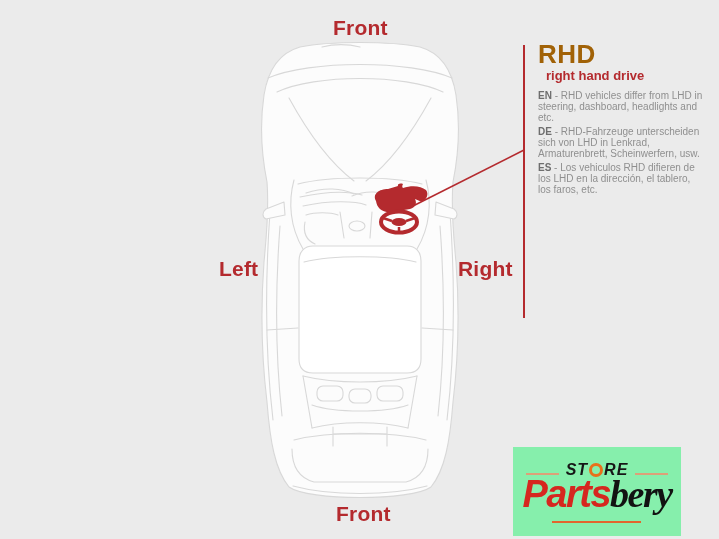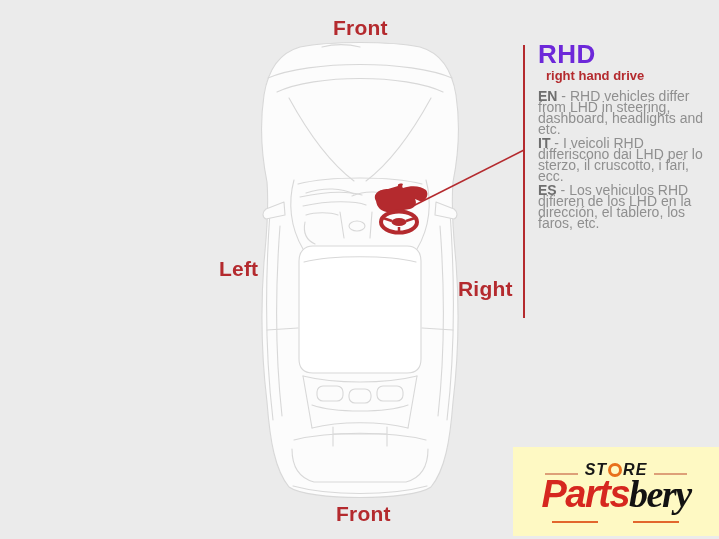--- a/index.html
+++ b/index.html
@@ -11,45 +11,45 @@
   .stage{position:absolute;inset:0;border-radius:22px;}
   svg.car{position:absolute;left:0;top:0;}
 
   
   .dir{
     position:absolute;color:#b42a2e;font-weight:bold;font-size:21px;
     letter-spacing:.2px;line-height:1;
   }
   .dir.front{left:333px;top:17px;}
   .dir.left{left:219px;top:258px;}
-  .dir.right{left:458px;top:258px;margin-top:20px;}
+  .dir.right{left:458px;top:258px;}
   .dir.rear{left:336px;top:503px;}
 
   
   .panel{
     position:absolute;left:524px;top:42px;width:181px;
     padding-left:14px;box-sizing:border-box;
   }
   .panel h1{
-    margin:0;color:#6d28d9;font-size:26px;line-height:25px;
+    margin:0;color:#a16207;font-size:26px;line-height:25px;
     font-weight:bold;letter-spacing:.5px;
   }
   .panel h2{
     margin:2px 0 8px 8px;color:#b42a2e;font-size:13px;line-height:14px;
     font-weight:bold;
   }
   .entry{
-    margin:0 0 3.5px 0;color:#8f8f8f;font-size:14px;line-height:10.9px;
+    margin:0 0 3.5px 0;color:#8f8f8f;font-size:10px;line-height:10.9px;
   }
   .entry b{color:#6e6e6e;font-weight:bold;}
 
   
   .logo{
-    position:absolute;left:513px;top:447px;width:206px;height:89px;
-    background:#fef9c3;
+    position:absolute;left:513px;top:447px;width:168px;height:89px;
+    background:#86efac;
   }
   .store-row{
     position:absolute;top:15px;left:0;width:100%;
     display:flex;justify-content:center;align-items:center;gap:7px;
   }
   .store{
     font-style:italic;font-weight:bold;font-size:16px;color:#161616;
     letter-spacing:1px;display:inline-flex;align-items:center;line-height:1;
   }
   .oring{
@@ -145,21 +145,21 @@
   <div class="dir front">Front</div>
   <div class="dir left">Left</div>
   <div class="dir right">Right</div>
   <div class="dir rear">Front</div>
 
   <aside class="panel">
     <h1>RHD</h1>
     <h2>right hand drive</h2>
 
     <p class="entry"><b>EN</b><span class="sep"> - </span><span>RHD vehicles differ from LHD in steering, dashboard, headlights and etc.</span></p>
-    <p class="entry"><b>IT</b><span class="sep"> - </span><span>I veicoli RHD differiscono dai LHD per lo sterzo, il cruscotto, i fari, ecc.</span></p>
+    <p class="entry"><b>DE</b><span class="sep"> - </span><span>RHD-Fahrzeuge unterscheiden sich von LHD in Lenkrad, Armaturenbrett, Scheinwerfern, usw.</span></p>
     <p class="entry"><b>ES</b><span class="sep"> - </span><span>Los vehiculos RHD difieren de los LHD en la dirección, el tablero, los faros, etc.</span></p>
   </aside>
 
   <div class="logo">
     <div class="store-row">
       <span class="hline"></span>
       <span class="store">
           <span>ST</span>
           <span class="oring"></span>
           <span>RE</span>

